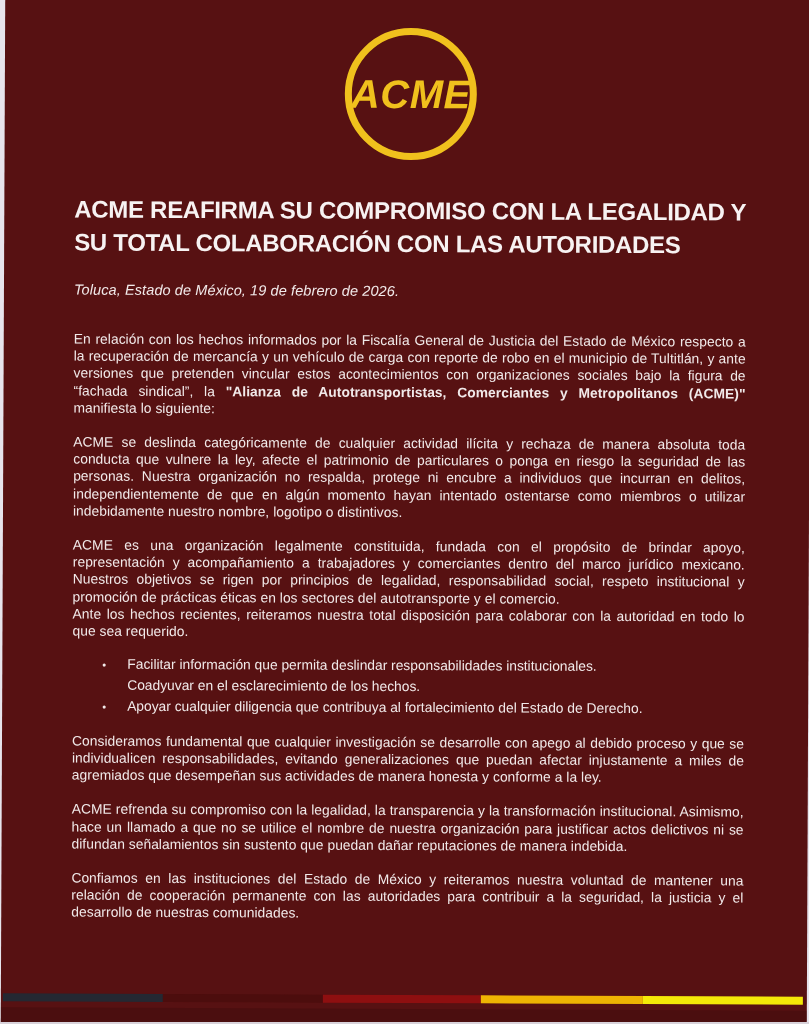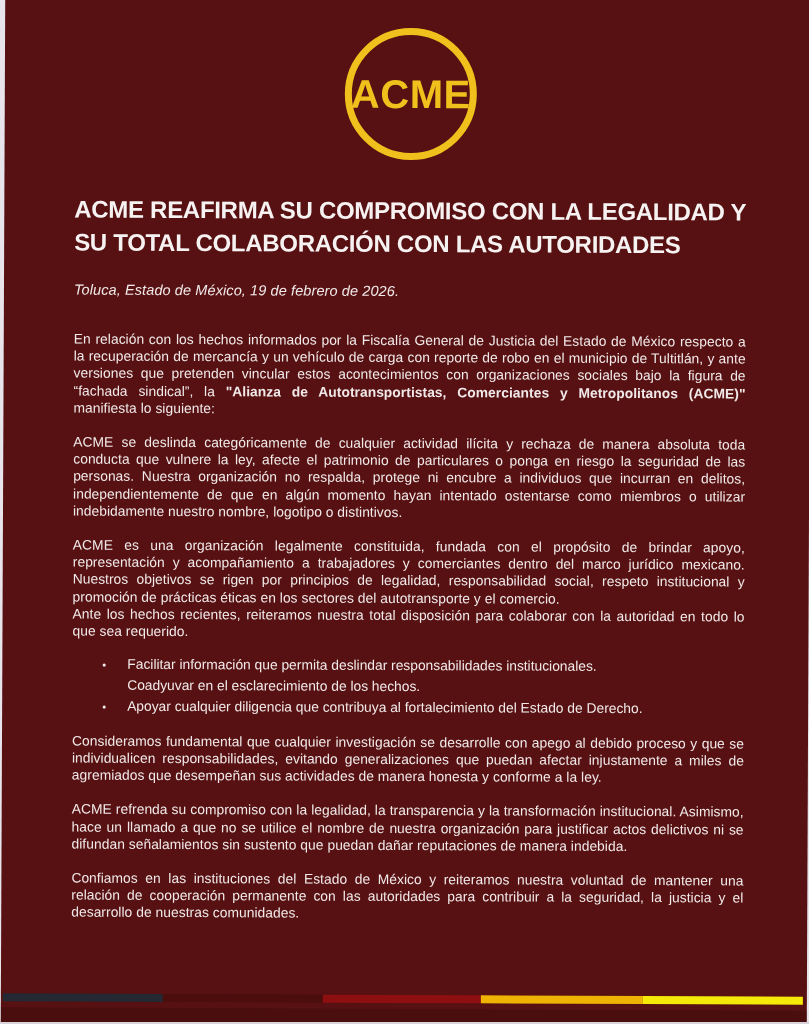--- a/index.html
+++ b/index.html
@@ -38,20 +38,21 @@
     width:132px;height:132px;
     border:7px solid var(--accent);
     border-radius:50%;
     display:flex;align-items:center;justify-content:center;
   }
   .logo-text{
     color:var(--accent);
     font-weight:bold;
     font-size:40px;
     letter-spacing:0.5px;
+    font-style:italic;
   }
   
   .headline{
     margin-top:34px;
     max-width:690px;
     font-size:24px;
     font-weight:bold;
     line-height:33px;
     letter-spacing:-0.3px;
     color:#f7f2f2;

